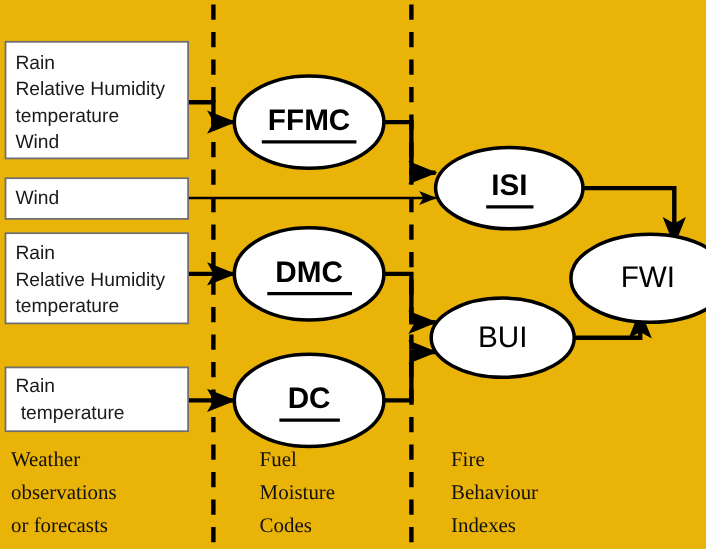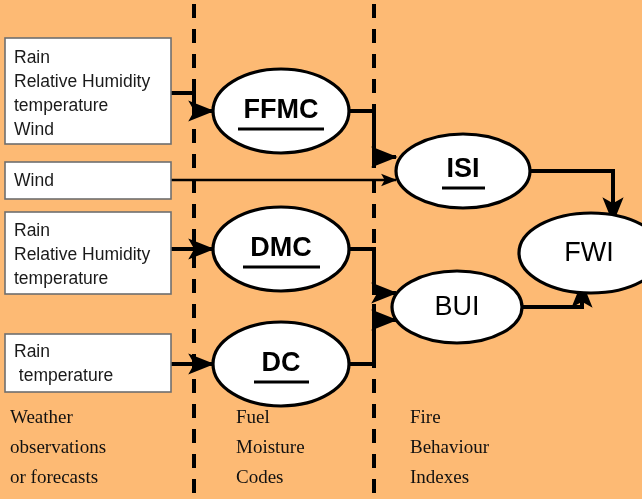--- a/index.html
+++ b/index.html
@@ -4,21 +4,21 @@
 <style>
   html, body {
     margin: 0;
     padding: 0;
     background: #ffffff;
   }
   #canvas {
     position: relative;
     width: 642px;
     height: 499px;
-    background: #fdba74;
+    background: #eab308;
     overflow: hidden;
     font-family: "Liberation Sans", sans-serif;
   }
   #diagram {
     position: absolute;
     left: 0;
     top: 0;
     width: 642px;
     height: 499px;
   }

